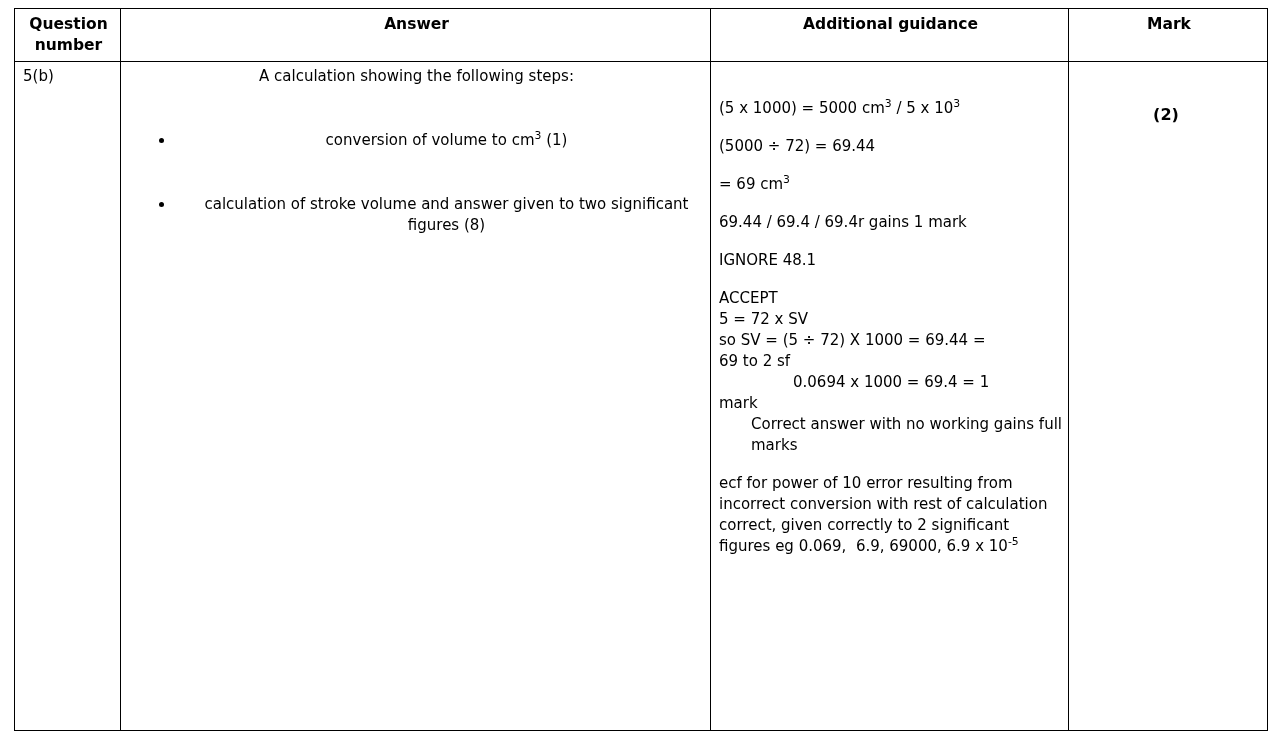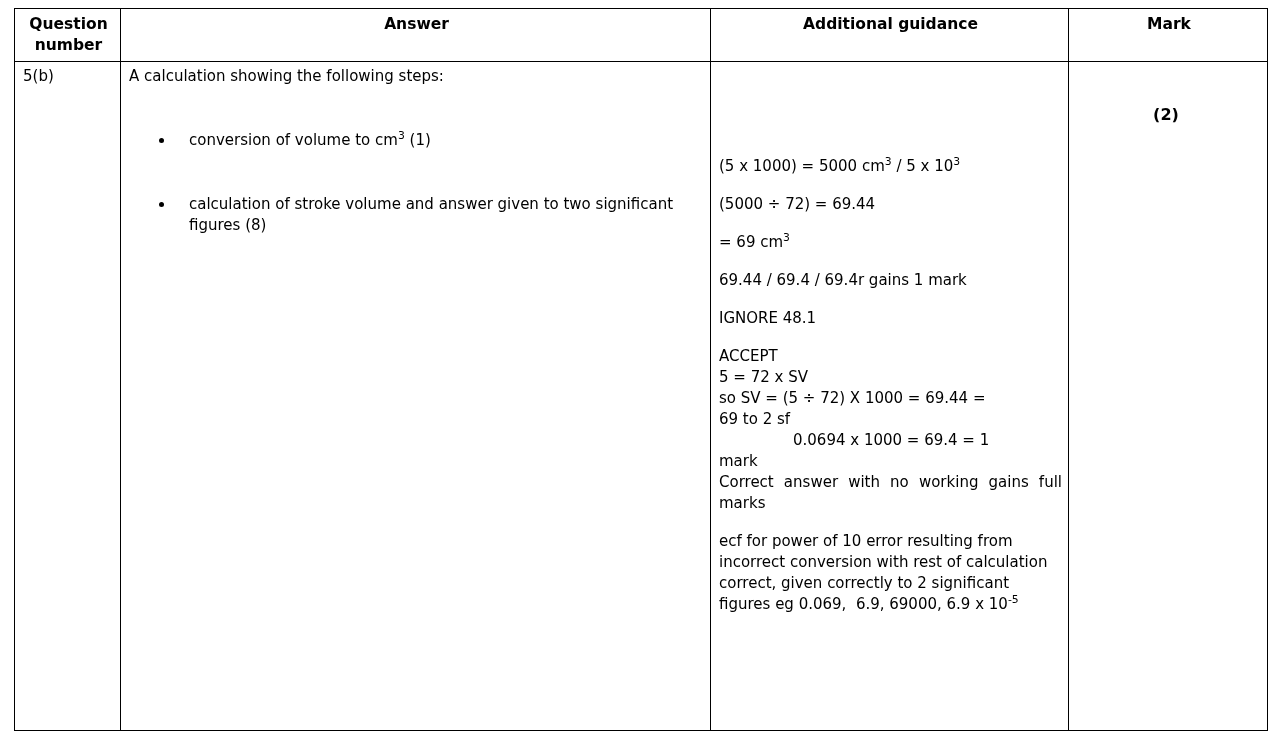--- a/index.html
+++ b/index.html
@@ -48,20 +48,21 @@
   th.qnum-head { line-height: 1.25; }
 
   td.qnum {
     font-weight: normal;
     font-size: 15.5px;
     padding-top: 7px;
   }
   td.answer {
     padding-top: 7px;
     height: 660px;
+    text-align: center;
   }
   td.guidance {
     padding-top: 7px;
     padding-left: 9px;
   }
   td.mark {
     padding-top: 7px;
     text-align: center;
   }
   .answer-intro {
@@ -89,25 +90,26 @@
   }
   .g-line {
     margin: 0 0 0 0;
     font-size: 15px;
     line-height: 1.4;
   }
   .g-block {
     margin-bottom: 17px;
   }
   .g-first {
-    margin-top: 90px;
+    margin-top: 32px;
   }
   .g-justify {
     text-align: justify;
     text-align-last: left;
+    margin-left: 32px;
   }
   .g-indent {
     padding-left: 74px;
   }
   sup {
     font-size: 0.72em;
     vertical-align: super;
     line-height: 0;
   }
 </style>

